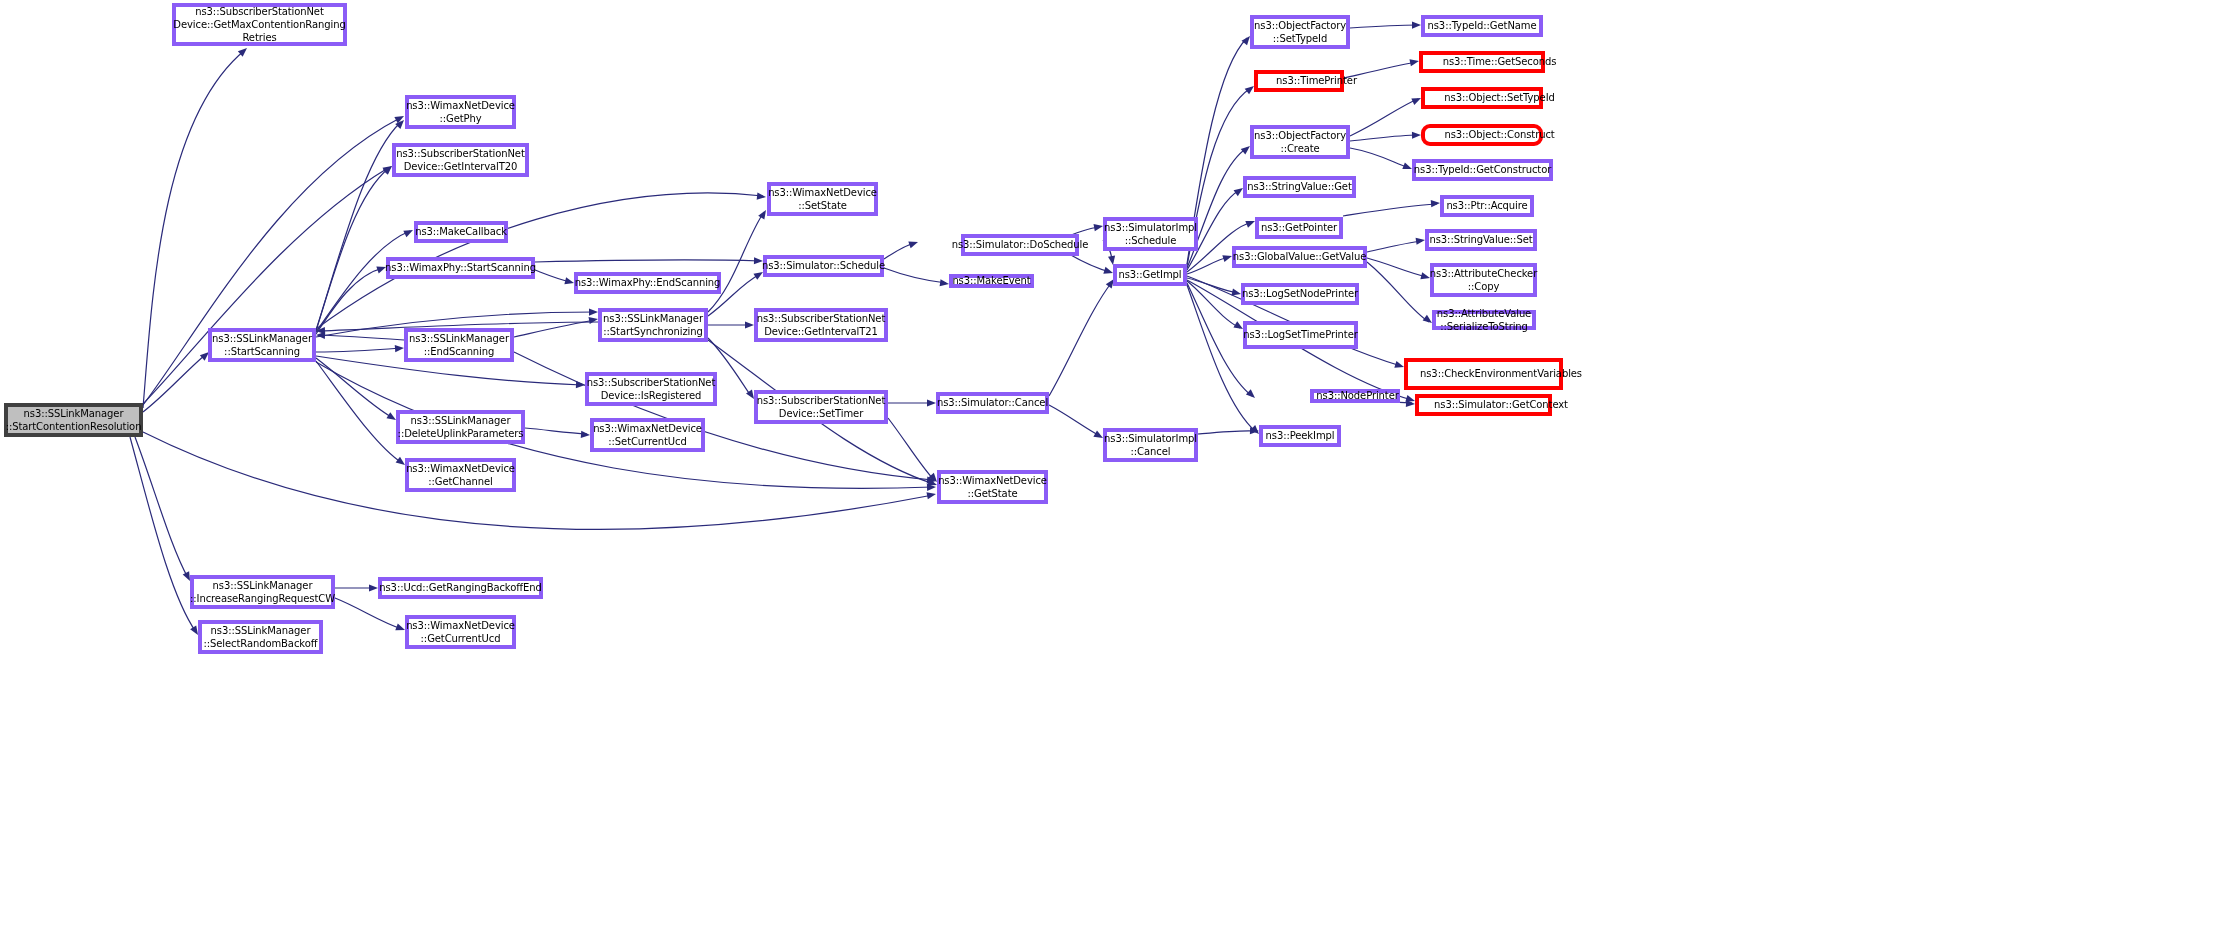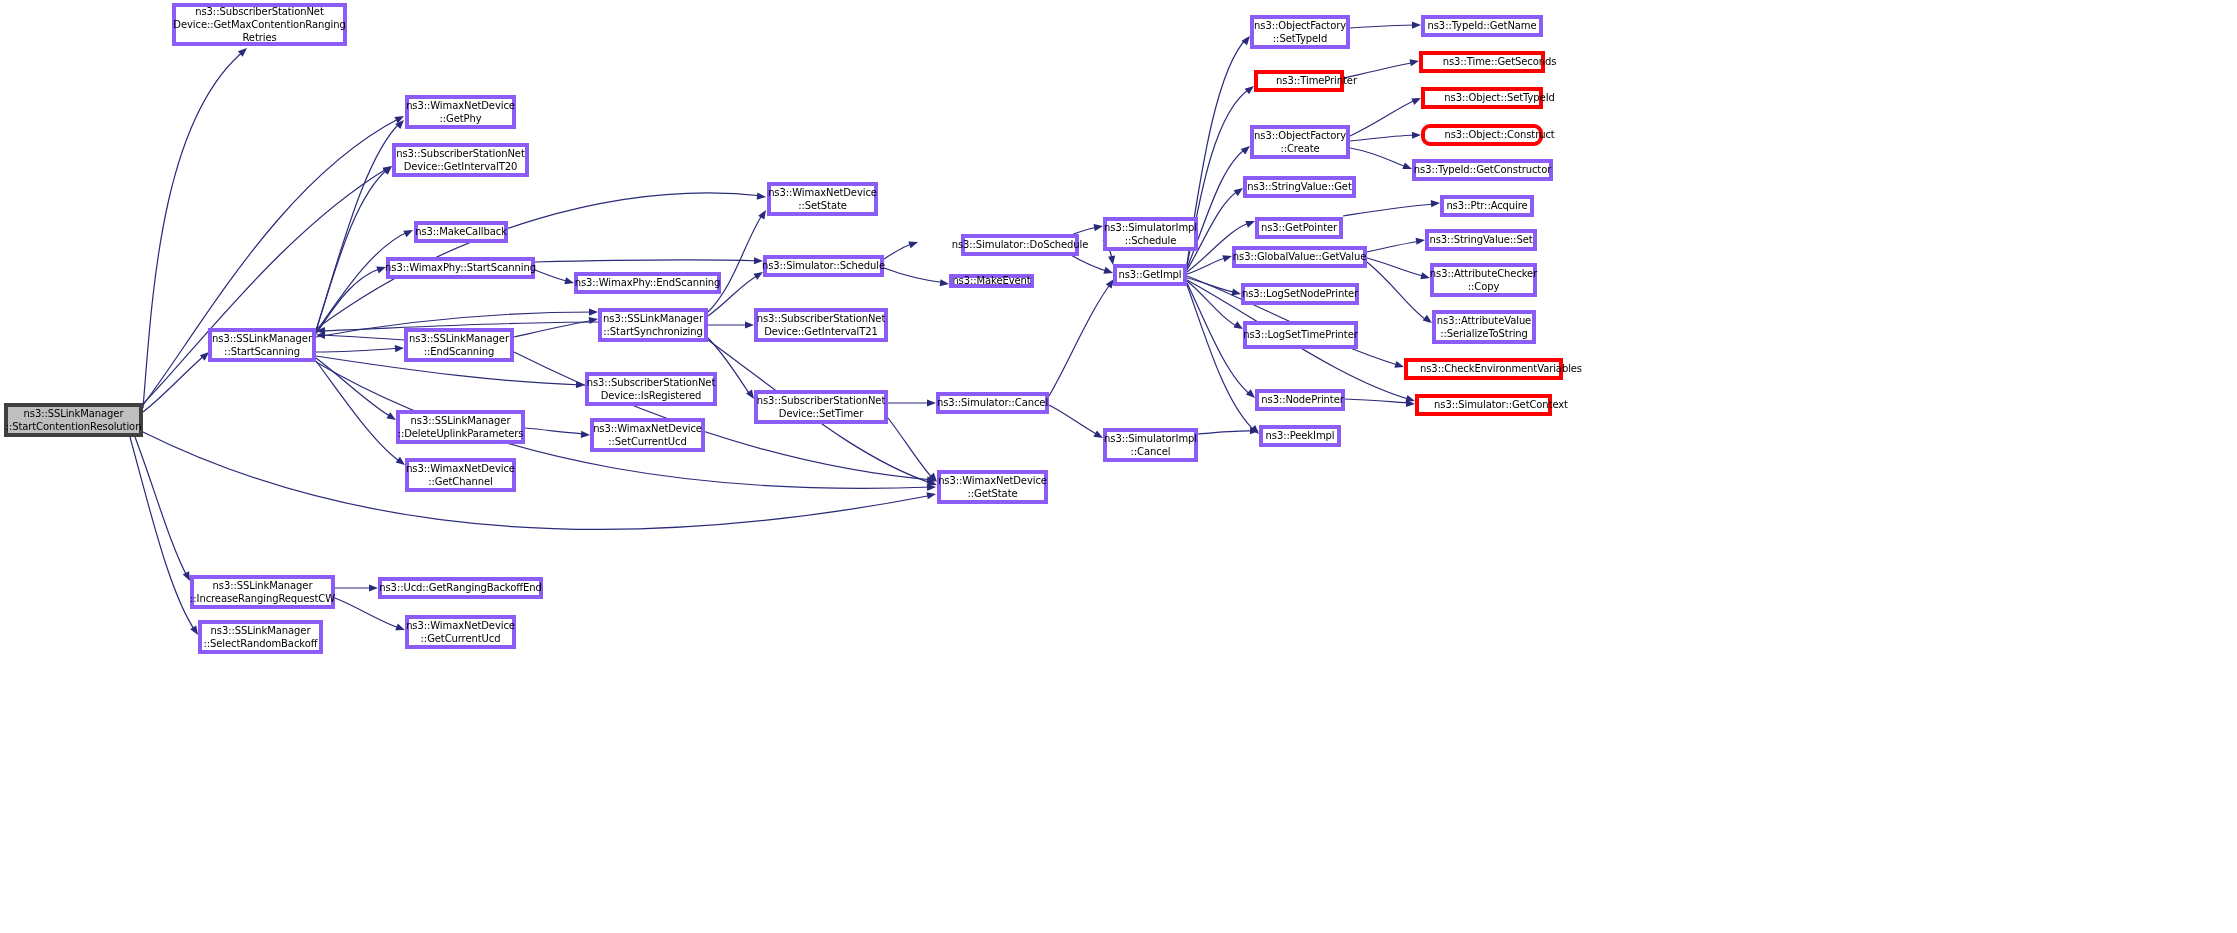--- a/index.html
+++ b/index.html
@@ -363,28 +363,28 @@
     <div class="node" style="left: 1250px; top: 15px; width: 100px; height: 34px;">ns3::ObjectFactory
 ::SetTypeId</div>
     <div class="node red" style="left: 1254px; top: 70px; width: 90px; height: 22px;">ns3::TimePrinter</div>
     <div class="node" style="left: 1250px; top: 125px; width: 100px; height: 34px;">ns3::ObjectFactory
 ::Create</div>
     <div class="node" style="left: 1243px; top: 176px; width: 113px; height: 22px;">ns3::StringValue::Get</div>
     <div class="node" style="left: 1255px; top: 217px; width: 88px; height: 22px;">ns3::GetPointer</div>
     <div class="node" style="left: 1232px; top: 246px; width: 135px; height: 22px;">ns3::GlobalValue::GetValue</div>
     <div class="node" style="left: 1241px; top: 283px; width: 118px; height: 22px;">ns3::LogSetNodePrinter</div>
     <div class="node" style="left: 1243px; top: 321px; width: 115px; height: 28px;">ns3::LogSetTimePrinter</div>
-    <div class="node" style="left: 1255px; top: 389px; width: 90px; height: 22px; padding-left: 8px;">ns3::NodePrinter</div>
+    <div class="node" style="left: 1310px; top: 389px; width: 90px; height: 14px; padding-left: 8px;">ns3::NodePrinter</div>
     <div class="node" style="left: 1259px; top: 425px; width: 82px; height: 22px;">ns3::PeekImpl</div>
     <div class="node" style="left: 1421px; top: 15px; width: 122px; height: 22px;">ns3::TypeId::GetName</div>
     <div class="node red" style="left: 1419px; top: 51px; width: 126px; height: 22px;">ns3::Time::GetSeconds</div>
     <div class="node red" style="left: 1421px; top: 87px; width: 122px; height: 22px;">ns3::Object::SetTypeId</div>
     <div class="node red" style="left: 1421px; top: 124px; width: 122px; height: 22px; border-radius: 9px;">ns3::Object::Construct</div>
     <div class="node" style="left: 1412px; top: 159px; width: 141px; height: 22px;">ns3::TypeId::GetConstructor</div>
     <div class="node" style="left: 1440px; top: 195px; width: 94px; height: 22px;">ns3::Ptr::Acquire</div>
     <div class="node" style="left: 1425px; top: 229px; width: 112px; height: 22px;">ns3::StringValue::Set</div>
     <div class="node" style="left: 1430px; top: 263px; width: 107px; height: 34px;">ns3::AttributeChecker
 ::Copy</div>
-    <div class="node" style="left: 1432px; top: 310px; width: 104px; height: 34px;">ns3::AttributeValue
+    <div class="node" style="left: 1432px; top: 310px; width: 104px; height: 20px;">ns3::AttributeValue
 ::SerializeToString</div>
-    <div class="node red" style="left: 1404px; top: 358px; width: 159px; height: 22px;">ns3::CheckEnvironmentVariables</div>
+    <div class="node red" style="left: 1404px; top: 358px; width: 159px; height: 32px;">ns3::CheckEnvironmentVariables</div>
     <div class="node red" style="left: 1415px; top: 394px; width: 137px; height: 22px;">ns3::Simulator::GetContext</div>
   </div>
 
 </body></html>

